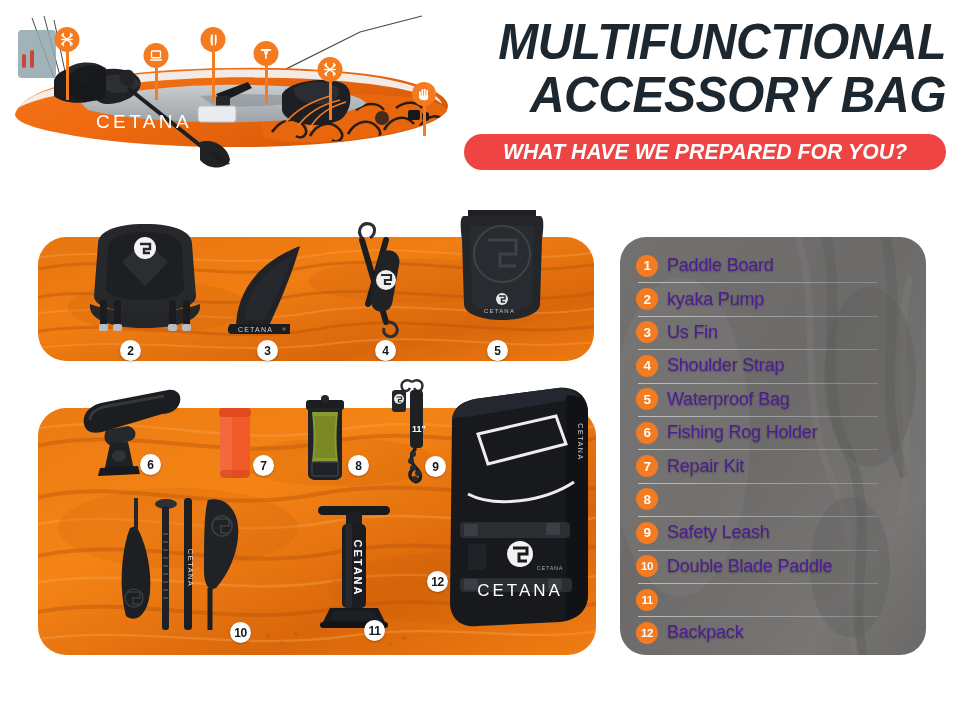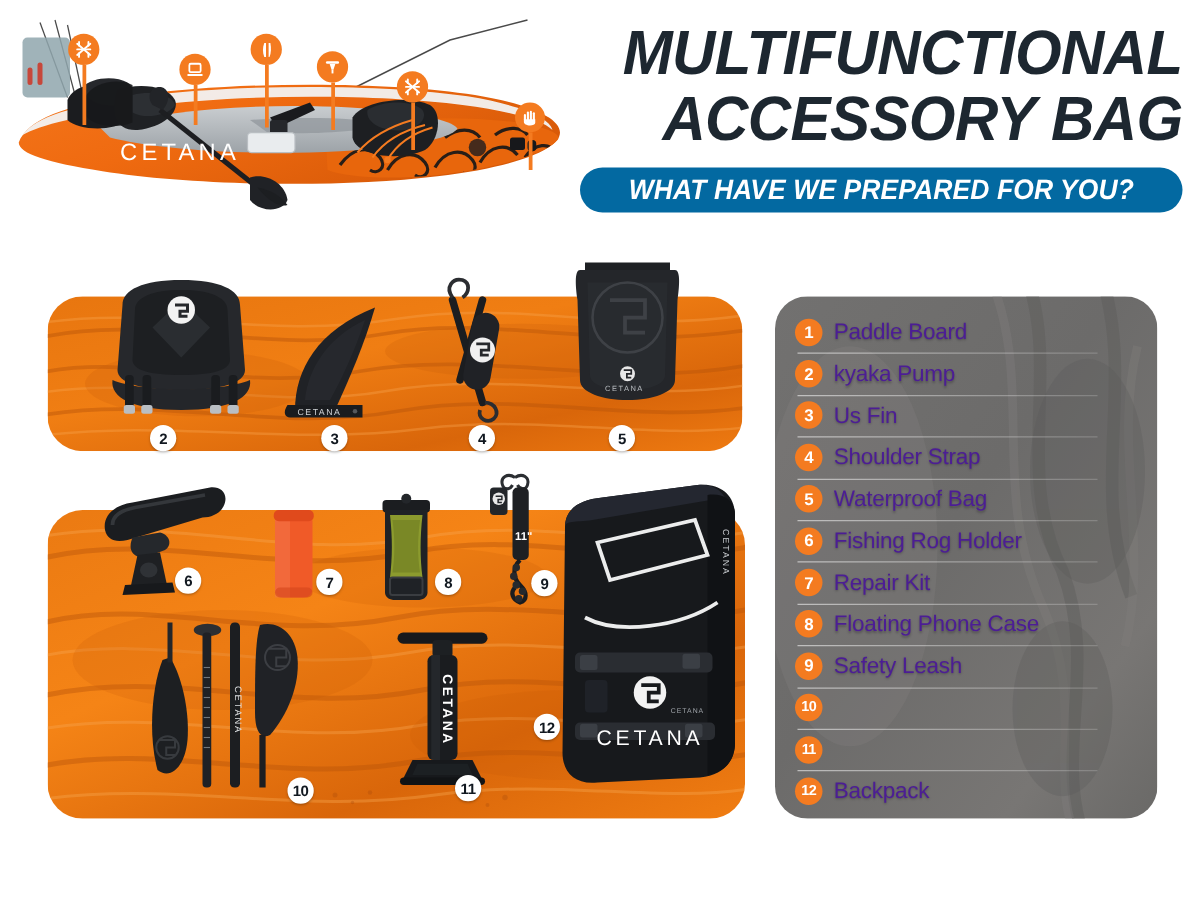--- a/index.html
+++ b/index.html
@@ -6,21 +6,21 @@
   html,body { width:960px; height:720px; background:#ffffff;
     font-family:"Liberation Sans", sans-serif; overflow:hidden; }
   #stage { position:relative; width:960px; height:720px; background:#fff; }
 
   
   .header { position:absolute; left:464px; top:18px; width:482px;font-style:italic; }
   .title-line { font-weight:bold; color:#1d2730; letter-spacing:-0.5px;
     line-height:0.98; text-align:right; font-size:50px;
     font-stretch:condensed; transform:scaleX(0.96); transform-origin:right center; }
   .title-line.l2 { margin-top:4px; }
-  .subtitle-pill { margin-top:14px; background:#0369a1; border-radius:22px;
+  .subtitle-pill { margin-top:14px; background:#ef4444; border-radius:22px;
     height:36px; display:flex; align-items:center; justify-content:center; }
   .subtitle-pill span { color:#fff; font-weight:bold; font-size:22.5px;
     letter-spacing:0.1px; transform:scaleX(0.94); }
 
   
   .hero { position:absolute; left:10px; top:10px; width:450px; height:185px; }
   .kayak-svg { width:100%; height:100%; display:block; }
 
   
   .pin { position:absolute; width:0; height:0; }
@@ -599,28 +599,28 @@
       <div class="legend-row">
         <div class="legend-badge">6</div>
         <div class="legend-label">Fishing Rog Holder</div>
       </div>
       <div class="legend-row">
         <div class="legend-badge">7</div>
         <div class="legend-label">Repair Kit</div>
       </div>
       <div class="legend-row">
         <div class="legend-badge">8</div>
-        <div class="legend-label">Floating Phone Case</div>
       </div>
       <div class="legend-row">
         <div class="legend-badge">9</div>
         <div class="legend-label">Safety Leash</div>
       </div>
       <div class="legend-row">
         <div class="legend-badge wide">10</div>
+        <div class="legend-label">Double Blade Paddle</div>
       </div>
       <div class="legend-row">
         <div class="legend-badge wide">11</div>
       </div>
       <div class="legend-row">
         <div class="legend-badge wide">12</div>
         <div class="legend-label">Backpack</div>
       </div>
     </div>
   </div>

